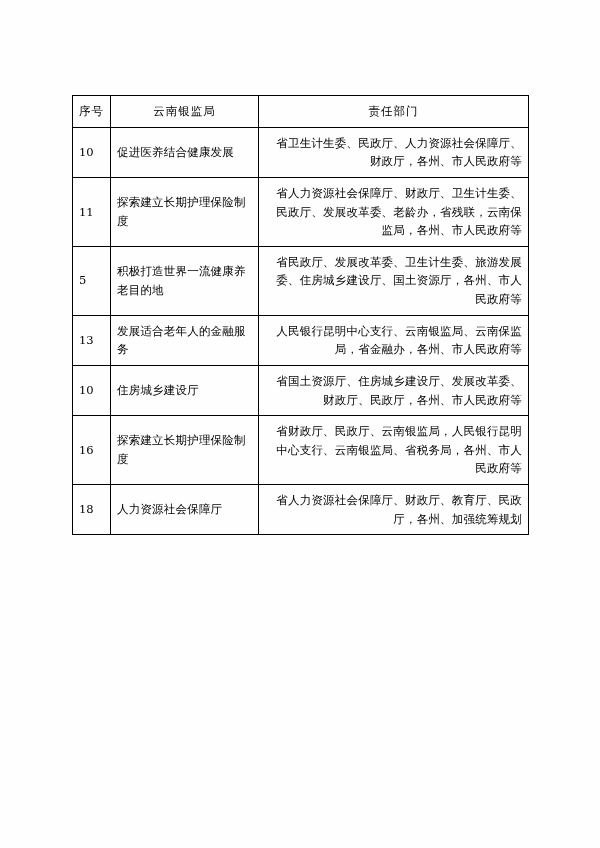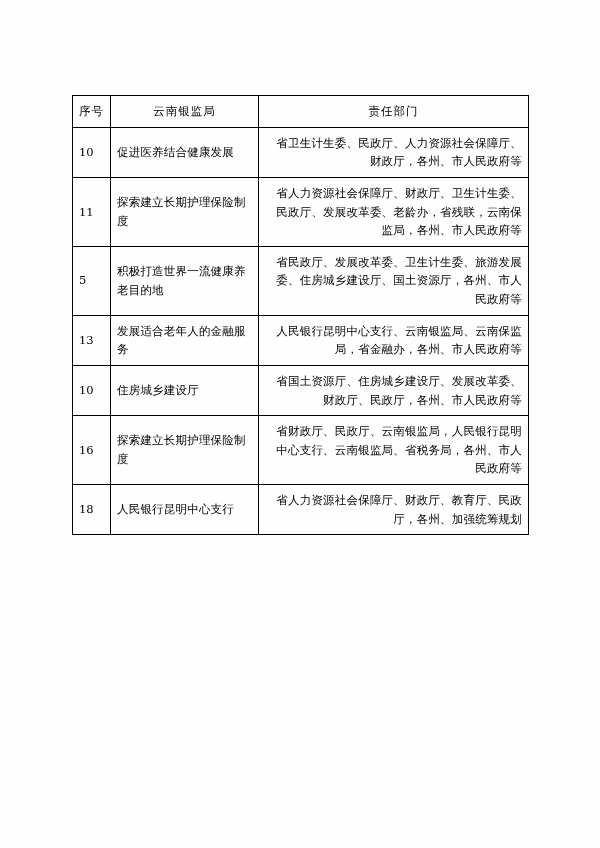--- a/index.html
+++ b/index.html
@@ -112,19 +112,19 @@
           <td class="task">住房城乡建设厅</td>
           <td class="dept">省国土资源厅、住房城乡建设厅、发展改革委、财政厅、民政厅，各州、市人民政府等</td>
         </tr>
         <tr>
           <td class="num">16</td>
           <td class="task">探索建立长期护理保险制度</td>
           <td class="dept">省财政厅、民政厅、云南银监局，人民银行昆明中心支行、云南银监局、省税务局，各州、市人民政府等</td>
         </tr>
         <tr>
           <td class="num">18</td>
-          <td class="task">人民银行昆明中心支行</td>
+          <td class="task">人力资源社会保障厅</td>
           <td class="dept">省人力资源社会保障厅、财政厅、教育厅、民政厅，各州、加强统筹规划</td>
         </tr>
       </tbody>
     </table>
   </div>
 </div>
 
 </body></html>

